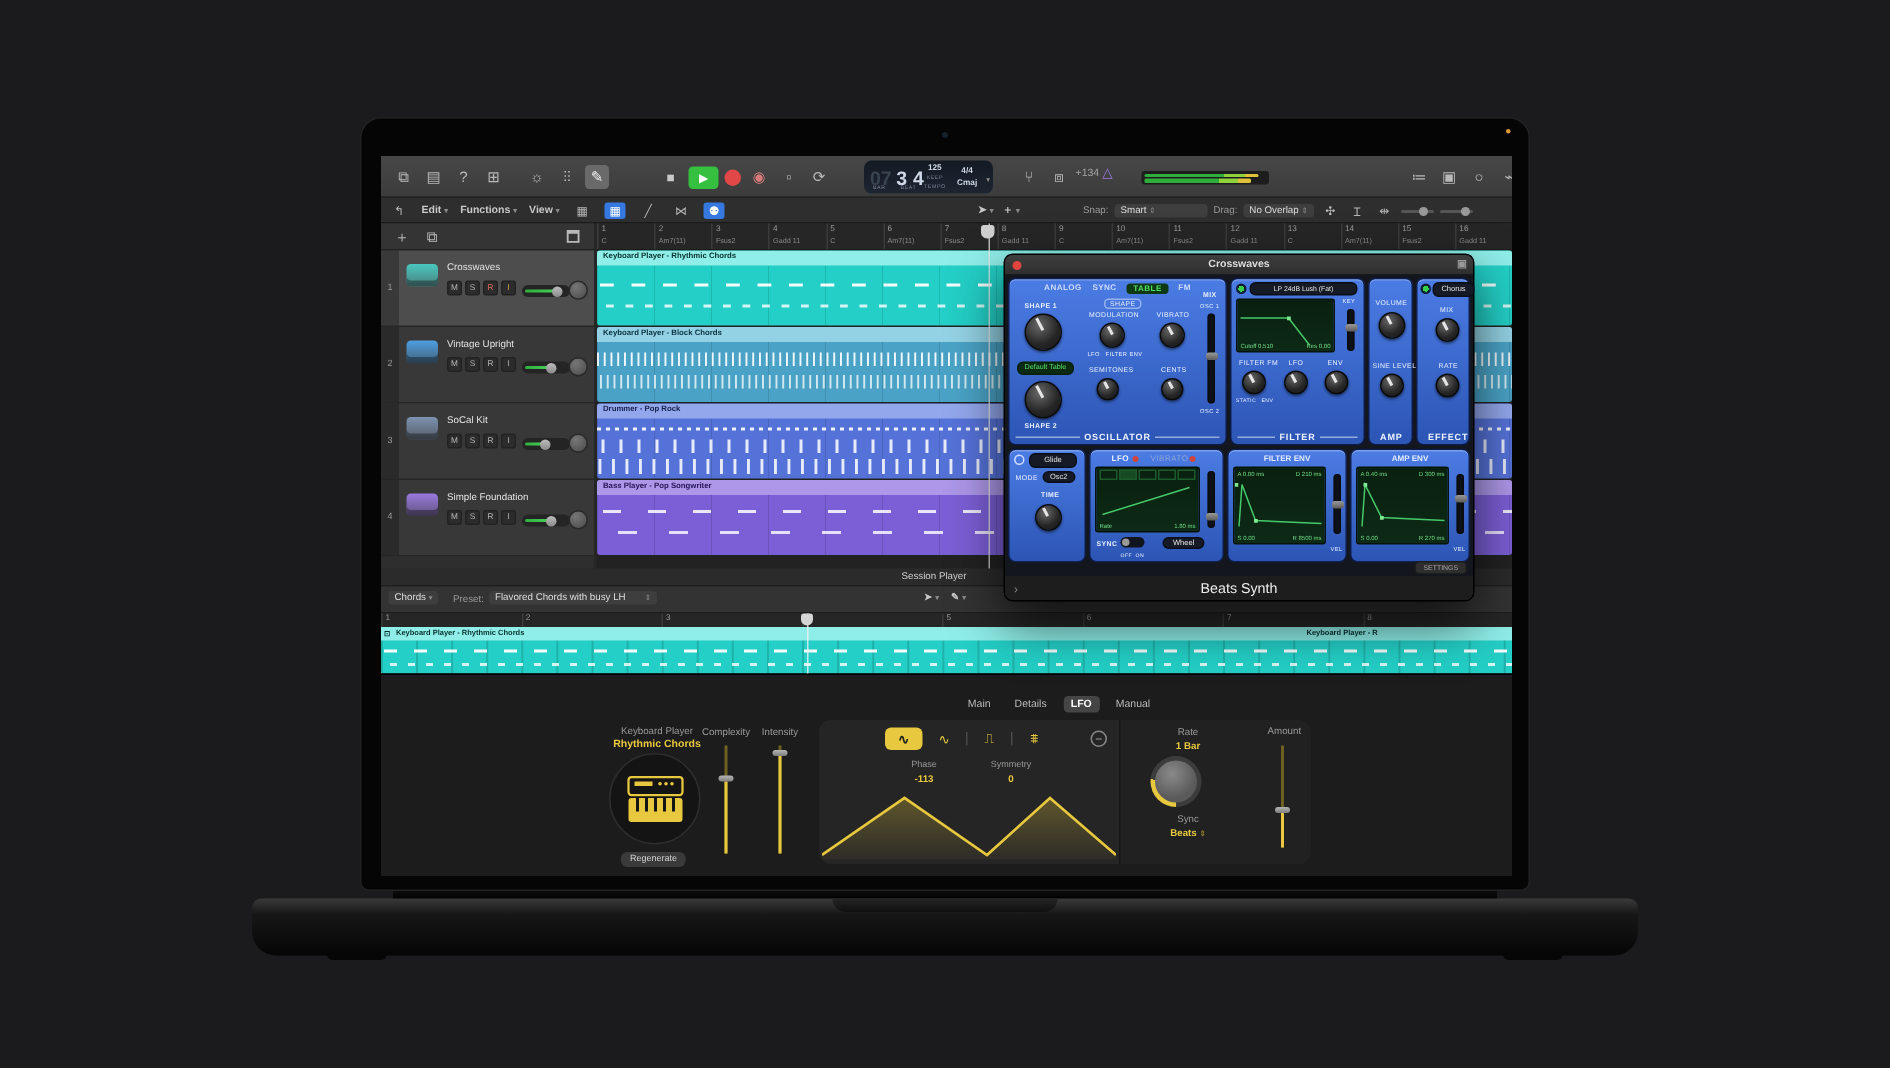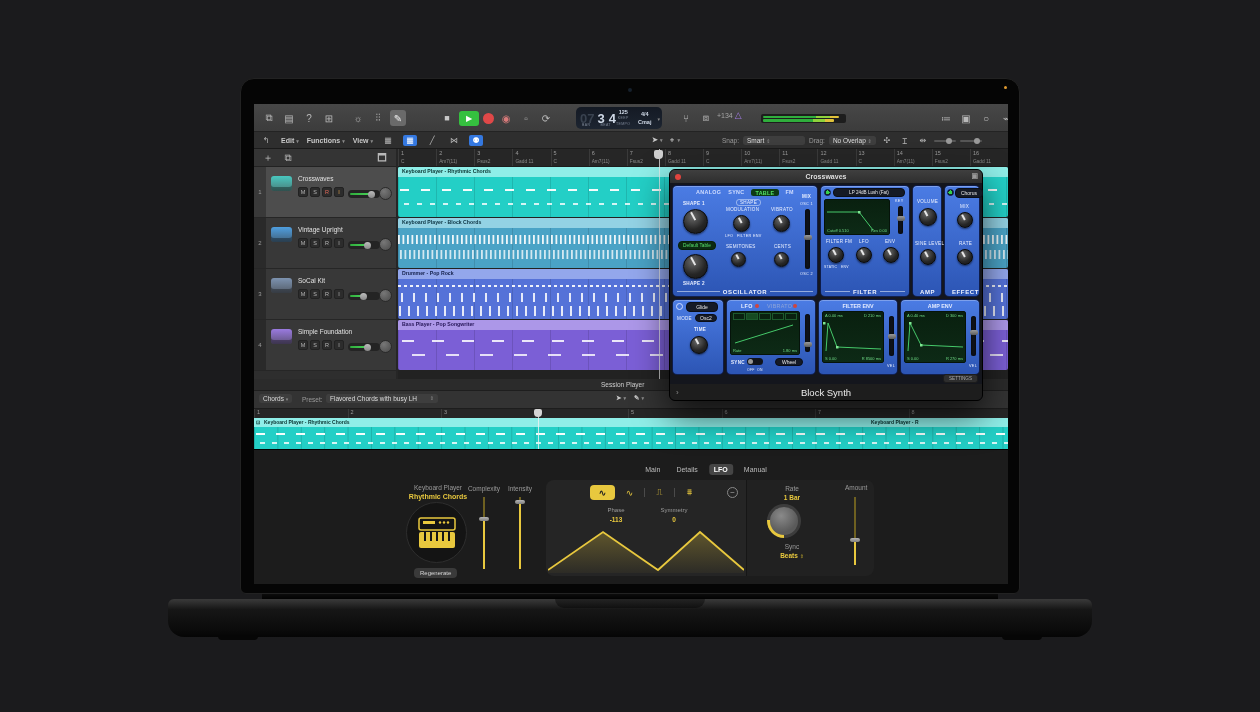--- a/index.html
+++ b/index.html
@@ -599,21 +599,21 @@
               <span class="vsl" style="left:70px;top:16px;height:40px">
                   <i style="top:14px"></i>
                 </span>
               <span class="plab" style="left:68px;top:64px;font-size:3.8px">VEL</span>
             </div>
           </div>
           <span class="setpill">SETTINGS</span>
         </div>
         <div id="plug-name">
           <span class="arrow">›</span>
-          <span>Block Synth</span>
+          <span>Beats Synth</span>
         </div>
       </div>
 
       <div id="sess-head" class="abs">
         <span style="position:absolute;left:347px;top:2px">Session Player</span>
       </div>
       <div id="sess-ctrl" class="abs">
         <span class="pill" style="position:absolute;left:5px;top:3px"><span>Chords</span> <span class="chev">▾</span></span>
         <span style="position:absolute;left:48px;top:5px" class="glbl">Preset:</span>
         <span class="pill" style="position:absolute;left:72px;top:3px;width:112px"><span>Flavored Chords with busy LH</span> <span class="chev" style="float:right">⇕</span></span>

